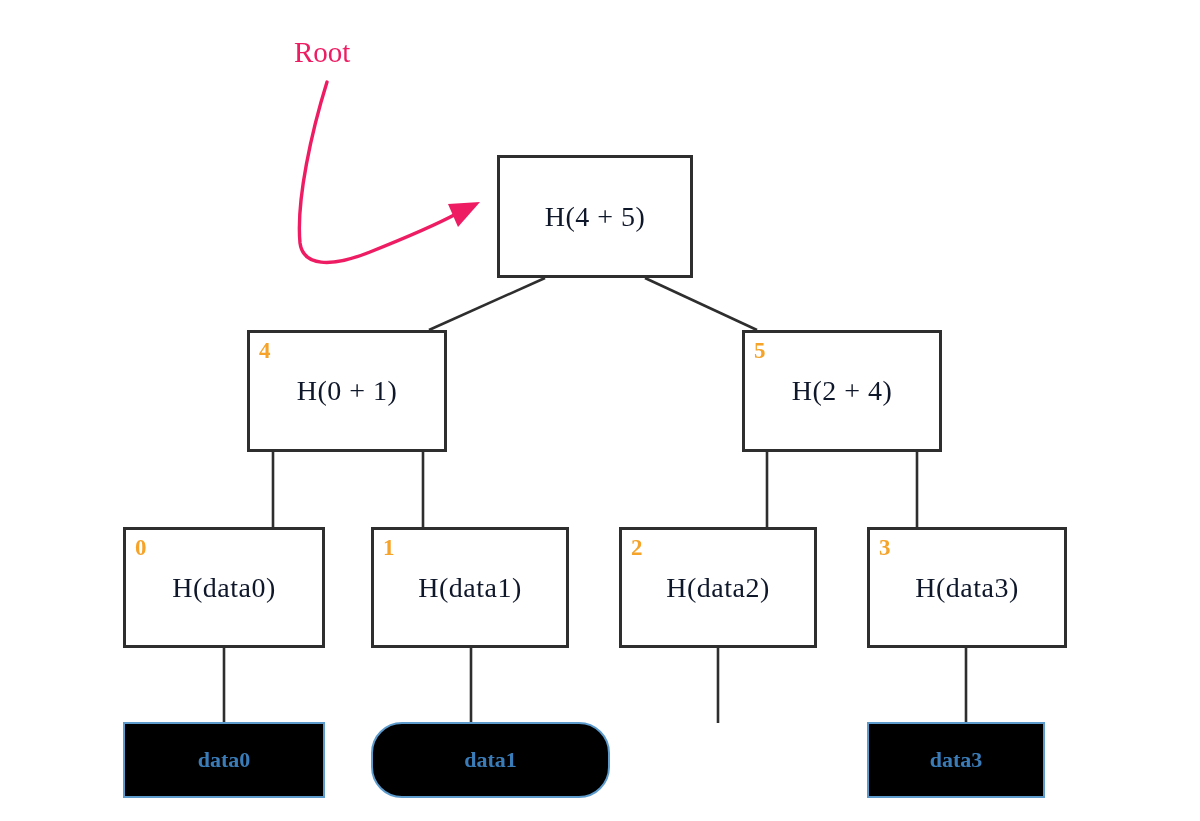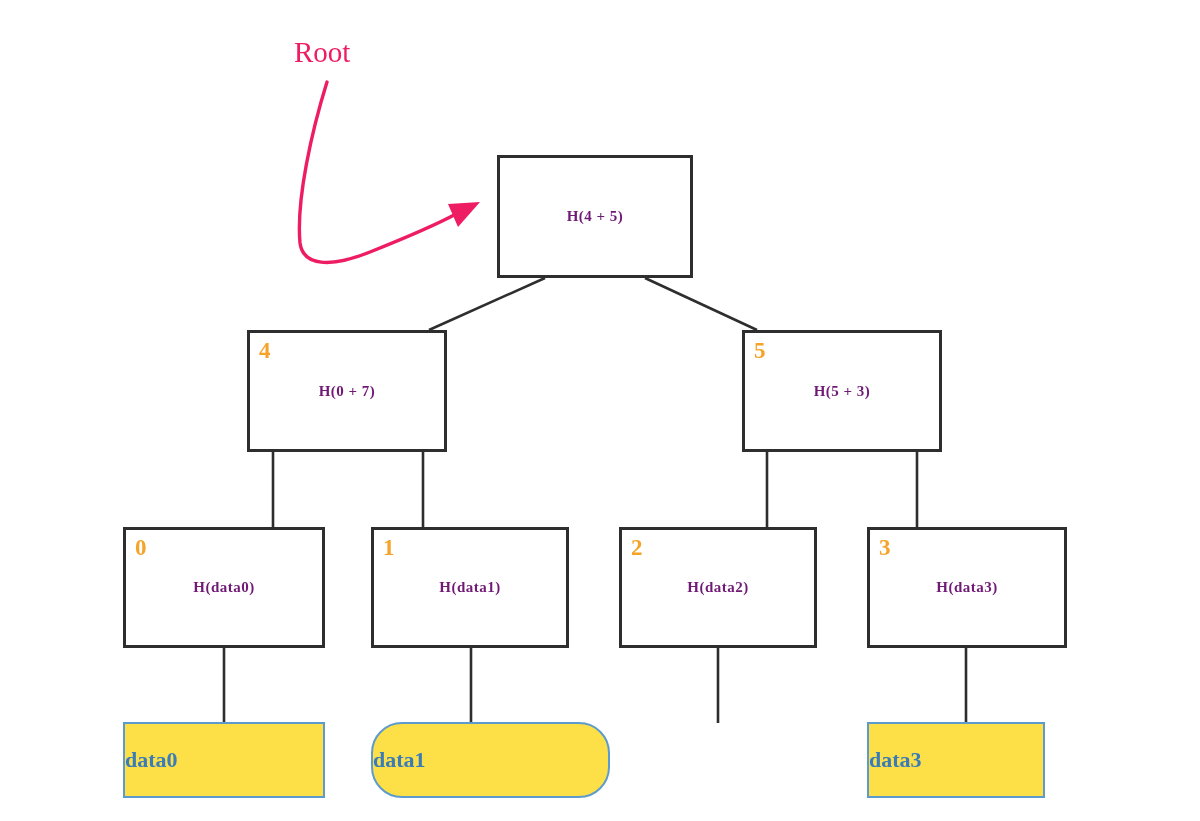--- a/index.html
+++ b/index.html
@@ -22,37 +22,37 @@
     pointer-events:none;
   }
   .node{
     position:absolute;
     border:3px solid var(--c-line);
     background:#ffffff;
     display:flex;align-items:center;justify-content:center;
     box-sizing:border-box;
   }
   .node .nlabel{
-    font-weight:bold;
-    font-size:15px;
-    color:#701a75;
+    font-weight:normal;
+    font-size:28px;
+    color:#0f172a;
     letter-spacing:0.5px;
   }
   .node .idx{
     position:absolute;
     left:9px;top:5px;
     font-weight:bold;
     font-size:23px;
     color:var(--c-orange);
   }
   .datanode{
     position:absolute;
     border:2px solid var(--c-blue-border);
-    background:#fde047;
-    display:flex;align-items:center;
+    background:#000000;
+    display:flex;align-items:center;justify-content:center;
     box-sizing:border-box;
   }
   .datanode .dlabel{
     font-weight:bold;
     font-size:22px;
     color:var(--c-blue-text);
   }
   .root-label{
     position:absolute;
     left:294px;top:36px;
@@ -83,25 +83,25 @@
   </svg>
 
   <div class="root-label">Root</div>
 
   <div class="node" style="left:497px;top:155px;width:196px;height:123px;">
     <span class="nlabel">H(4 + 5)</span>
   </div>
 
   <div class="node" style="left:247px;top:330px;width:200px;height:122px;">
     <span class="idx">4</span>
-    <span class="nlabel">H(0 + 7)</span>
+    <span class="nlabel">H(0 + 1)</span>
   </div>
   <div class="node" style="left:742px;top:330px;width:200px;height:122px;">
     <span class="idx">5</span>
-    <span class="nlabel">H(5 + 3)</span>
+    <span class="nlabel">H(2 + 4)</span>
   </div>
 
   <div class="node" style="left:123px;top:527px;width:202px;height:121px;">
     <span class="idx">0</span>
     <span class="nlabel">H(data0)</span>
   </div>
   <div class="node" style="left:371px;top:527px;width:198px;height:121px;">
     <span class="idx">1</span>
     <span class="nlabel">H(data1)</span>
   </div>

